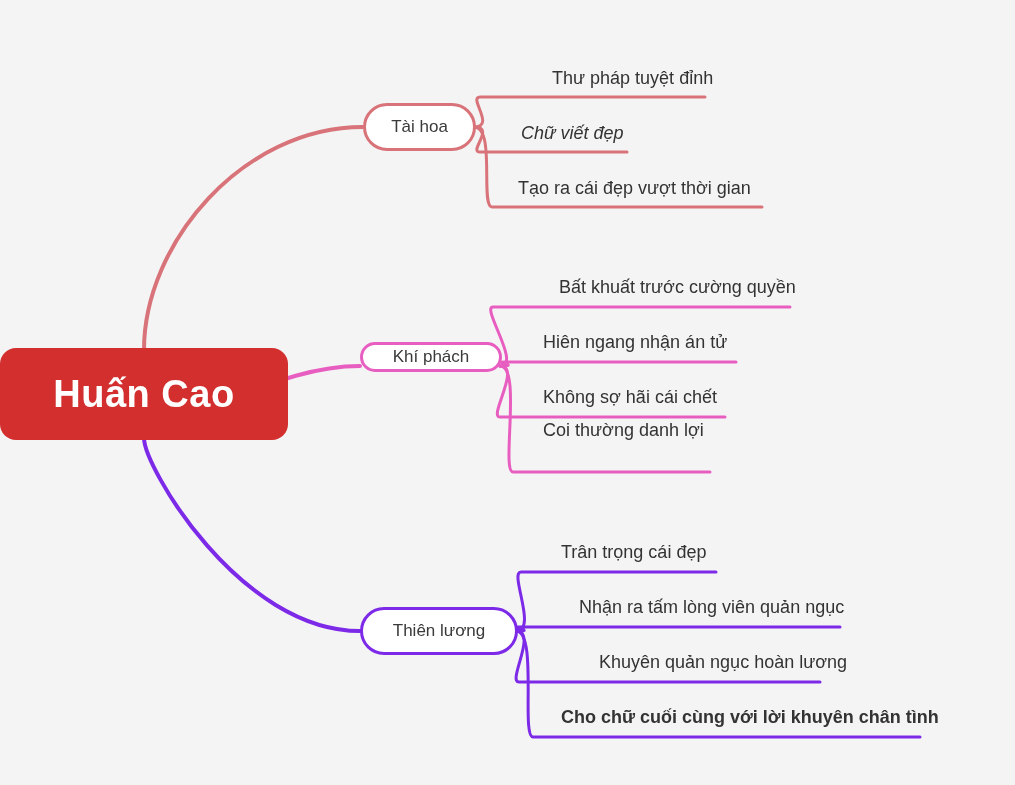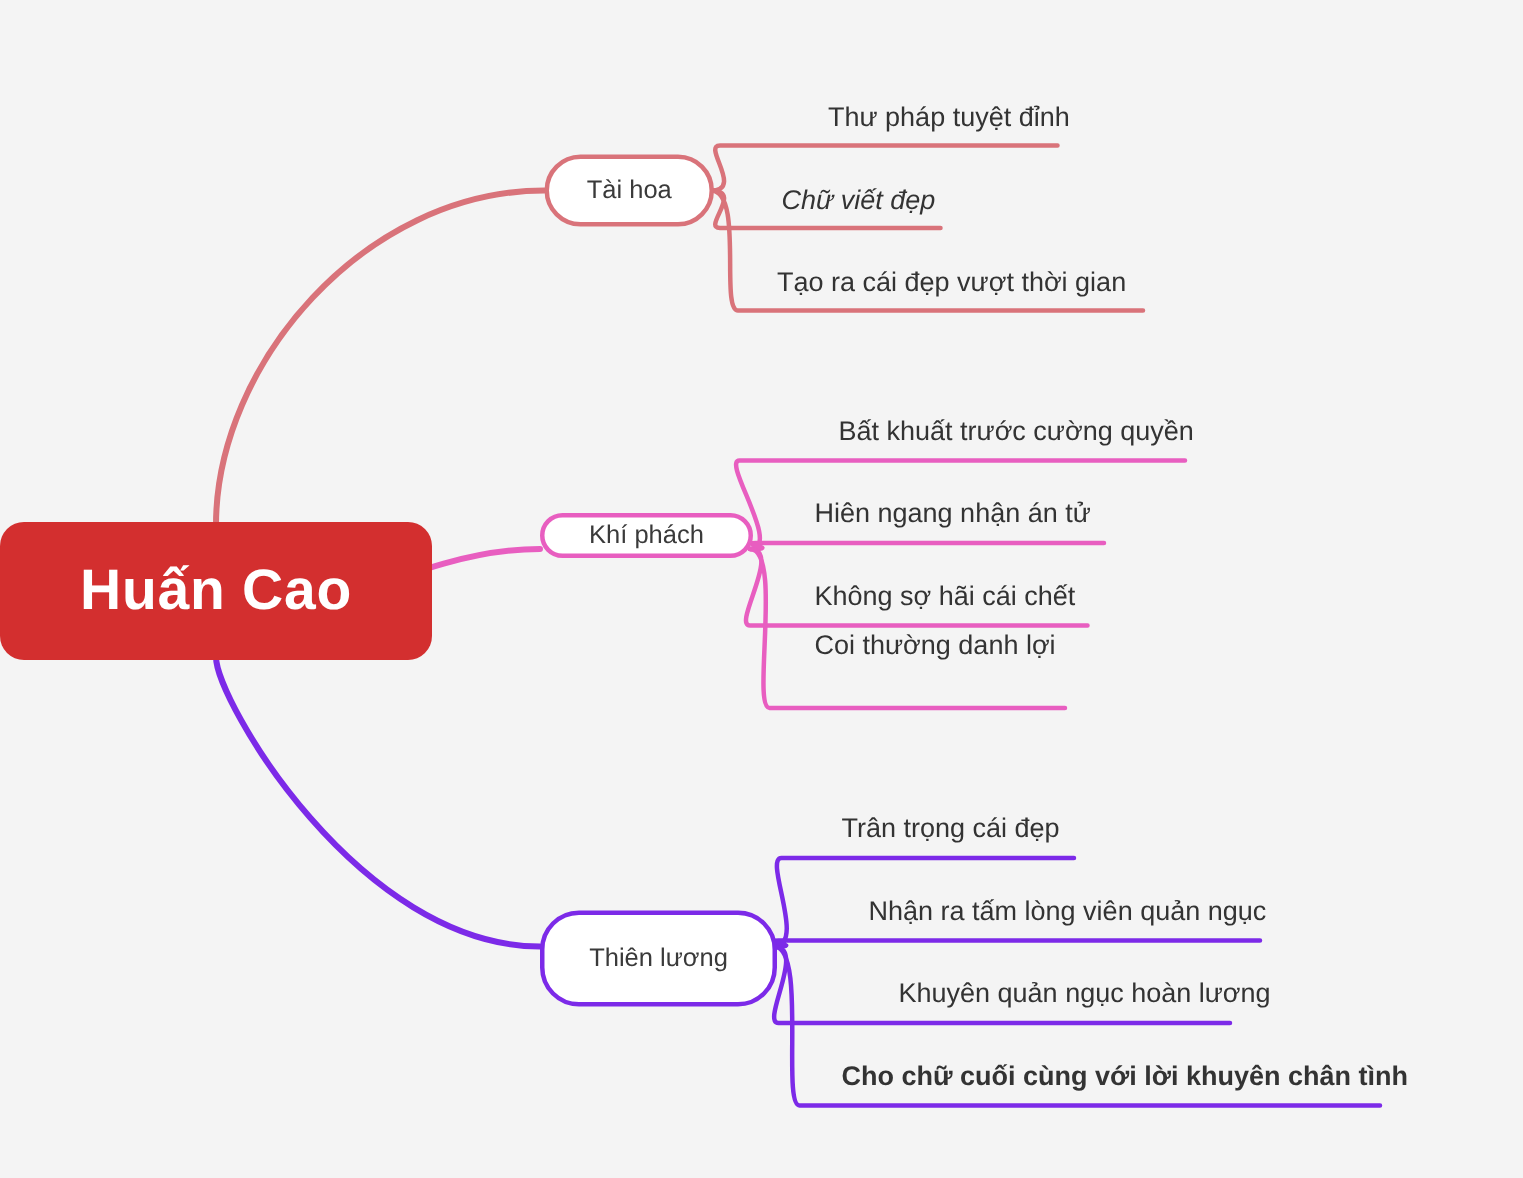--- a/index.html
+++ b/index.html
@@ -84,21 +84,21 @@
     <span>Huấn Cao</span>
   </div>
 
   <div id="branch-layer">
       <div class="node branch-node" style="left: 363px; top: 103px; width: 113px; height: 48px; border-color: rgb(217, 115, 122);">
         <span>Tài hoa</span>
       </div>
       <div class="node branch-node" style="left: 360px; top: 342px; width: 142px; height: 30px; border-color: rgb(232, 94, 192);">
         <span>Khí phách</span>
       </div>
-      <div class="node branch-node" style="left: 360px; top: 607px; width: 158px; height: 64px; border-color: rgb(124, 42, 232);">
+      <div class="node branch-node" style="left: 360px; top: 607px; width: 158px; height: 48px; border-color: rgb(124, 42, 232);">
         <span>Thiên lương</span>
       </div>
     </div>
   <div id="leaf-layer">
       <div class="leaf" style="left: 552px; top: 69px;">Thư pháp tuyệt đỉnh</div>
       <div class="leaf" style="left: 521px; top: 124px; font-style: italic;">Chữ viết đẹp</div>
       <div class="leaf" style="left: 518px; top: 179px;">Tạo ra cái đẹp vượt thời gian</div>
       <div class="leaf" style="left: 543px; top: 278px; margin-left: 16px;">Bất khuất trước cường quyền</div>
       <div class="leaf" style="left: 543px; top: 333px;">Hiên ngang nhận án tử</div>
       <div class="leaf" style="left: 543px; top: 388px;">Không sợ hãi cái chết</div>

